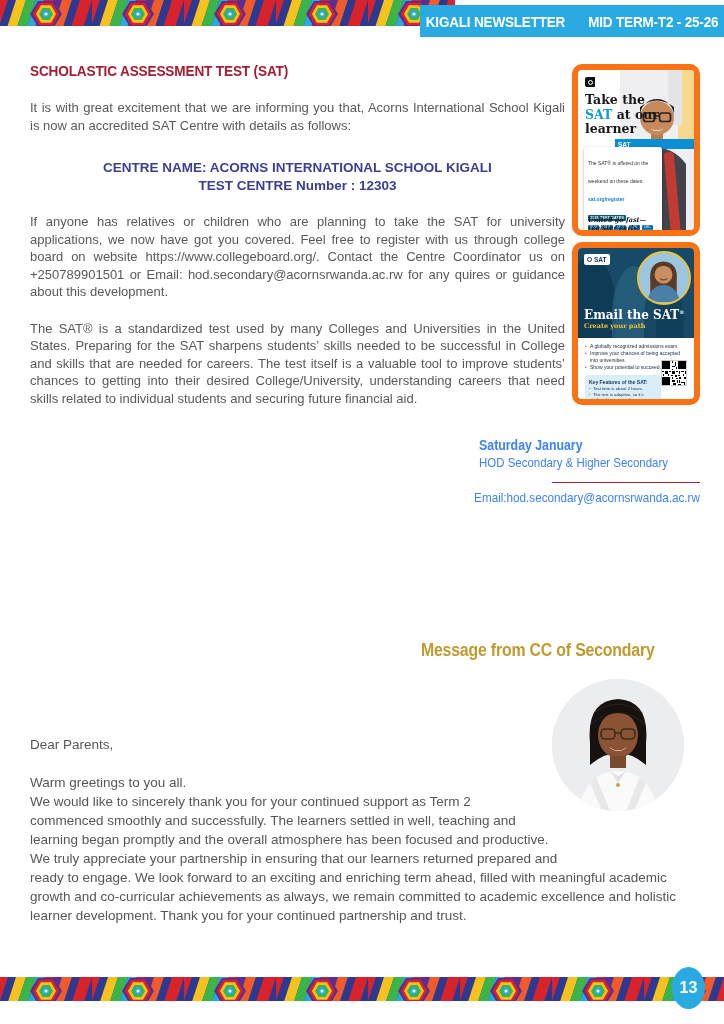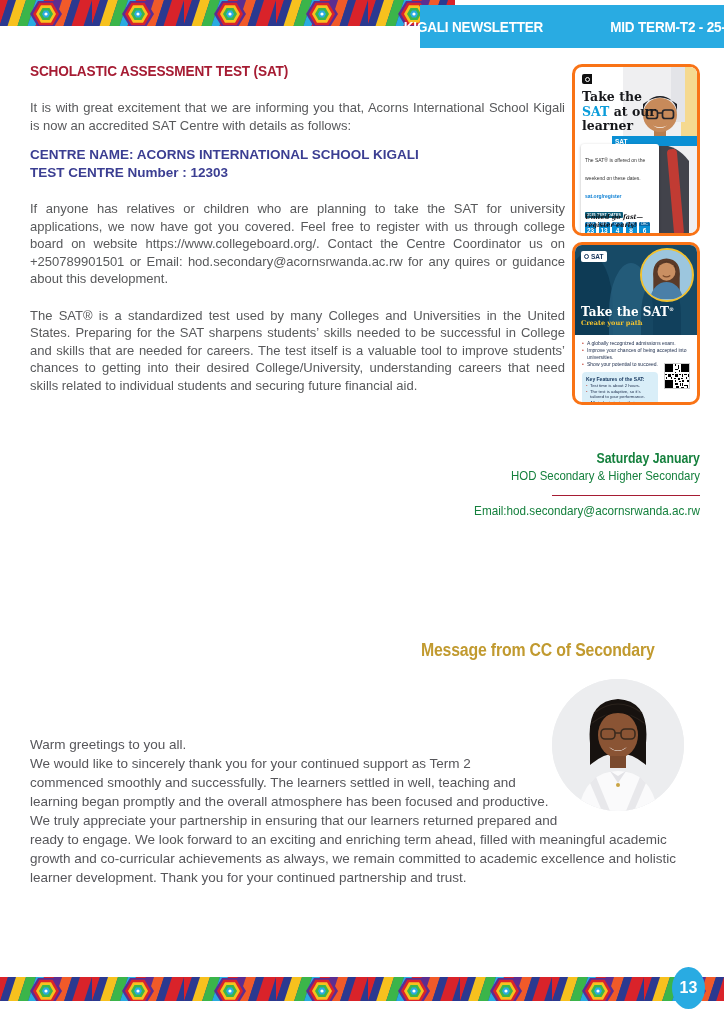--- a/index.html
+++ b/index.html
@@ -6,37 +6,37 @@
   html,body { background:#888; }
   .page {
     position: relative; width: 724px; height: 1024px; margin: 0 auto;
     background: #ffffff; overflow: hidden;
     font-family: "Liberation Sans", sans-serif;
   }
   
   .band-top { position:absolute; left:0; top:9; width:455px; height:26px; }
   .band-bottom { position:absolute; left:0; top:977px; width:724px; height:24px; }
   .hdr-box {
-    position:absolute; left:420px; top:5px; width:304px; height:43px;
-    background:#29ABE2; display:flex; align-items:center; justify-content:center; gap:26px;
+    position:absolute; left:420px; top:5px; width:304px; height:32px;
+    background:#29ABE2; display:flex; align-items:center; justify-content:center; gap:4px;
     color:#fff; font-weight:bold; font-size:15px; white-space:nowrap;
   }
   .hdr-box .cond { display:inline-block; transform:scaleX(0.9); letter-spacing:-0.2px;}
   .hdr-div { width:2px; height:24px; background:#fff; }
   
   .sat { position:absolute; left:30px; top:62px; width:535px; color:#58595B; }
   .sat h1 {
     color:#A61C33; font-size:15.5px; font-weight:bold; letter-spacing:-0.2px;
     transform:scaleX(0.88); transform-origin:left center; white-space:nowrap;
   }
   .sat p { font-size:13px; line-height:17.5px; text-align:justify; margin-top:19px; }
-  .centre { margin-top:12px; color:#3B3E92; font-weight:bold; font-size:13.5px; line-height:17.5px; }
+  .centre { margin-top:25px; color:#3B3E92; font-weight:bold; font-size:13.5px; line-height:17.5px;text-align:center; }
   
   .poster { position:absolute; left:572px; width:128px; background:#fff;
-    border:3px solid #f97316; border-radius:10px; overflow:hidden; }
+    border:6px solid #f97316; border-radius:10px; overflow:hidden; }
   .p1 { top:64px; height:172px; }
   .p2 { top:242px; height:163px; }
   .p1-photo { position:absolute; right:0; top:0; width:74px; height:168px; }
   .p1-logo { position:absolute; left:7px; top:7px; display:flex; z-index:2; }
   .p1-logo .acorn { width:10px; height:10px; background:#101010; border-radius:2px 0 0 2px;
      display:flex; align-items:center; justify-content:center; }
   .p1-logo .acorn i { width:5px; height:5px; border:1px solid #fff; border-radius:50%; display:block;}
   .p1-logo .sat { height:10px; padding:0 3px; background:#0A8FD4; color:#fff; font-size:6.5px;
      font-weight:bold; display:flex; align-items:center; border-radius:0 2px 2px 0;}
   .p1-title { position:absolute; left:7px; top:23px; z-index:2; width:84px;
@@ -79,21 +79,21 @@
   .p2-bullets { padding:5px 7px 2px 7px; }
   .p2-bullets div { font-size:5px; line-height:7px; color:#20304F; position:relative; padding-left:5px;}
   .p2-bullets div::before { content:"•"; position:absolute; left:0; color:#C0392B; }
   .p2-feat { margin:2px 0 0 7px; width:76px; background:#D9EEF8; border-radius:4px; padding:4px; }
   .p2-feat .ft { font-size:5px; font-weight:bold; color:#15355C; margin-bottom:1px;}
   .p2-feat div.fi { font-size:4.3px; line-height:5.6px; color:#20304F; position:relative; padding-left:4px;}
   .p2-feat div.fi::before { content:"•"; position:absolute; left:0; color:#C0392B;}
   .p2-qr { position:absolute; right:7px; bottom:13px; width:26px; height:26px; background:#fff;
      border:1px solid #ccc; }
   
-  .signature { position:absolute; right:24px; top:437px; text-align:right; color:#15803d;margin-top:13px; }
+  .signature { position:absolute; right:24px; top:437px; color:#3b82f6; }
   .signature .s1 { font-weight:bold; font-size:14px; transform:scaleX(0.88); transform-origin:right center;}
   .signature .s2 { font-size:13px; margin-top:2px; transform:scaleX(0.88); transform-origin:right center;}
   .sig-line { width:148px; height:0; border-top:1.5px solid #A61C33; margin:12px 0 7px auto; }
   .signature .s3 { font-size:13px; transform:scaleX(0.9); transform-origin:right center;}
   
   .cc-head { position:absolute; left:0; top:640px; width:670px; text-align:right;
      color:#C19A2F; font-weight:bold; font-size:18px; }
   .cc-head span { display:inline-block; transform:scaleX(0.88); letter-spacing:-0.2px;}
   .portrait { position:absolute; left:552px; top:679px; width:132px; height:132px;
      border-radius:50%; overflow:hidden; background:#ECEDEF; }
@@ -246,21 +246,21 @@
       <div class="p2-girl">
         <svg viewBox="0 0 52 52" width="49" height="49">
           <rect width="52" height="52" fill="#9CC6DE"></rect>
           <path d="M12 30 Q10 10 26 9 Q42 10 40 30 L40 44 L12 44 Z" fill="#5A3A28"></path>
           <circle cx="26" cy="23" r="9.5" fill="#C98F62"></circle>
           <path d="M16 22 A10 10 0 0 1 36 22 L36 17 Q26 8 16 17 Z" fill="#4A2F20"></path>
           <path d="M22 27 Q26 30 30 27" stroke="#7A4A2B" stroke-width="1.2" fill="none"></path>
           <path d="M8 52 Q13 34 26 34 Q39 34 44 52 Z" fill="#4A7FA8"></path>
         </svg>
       </div>
-      <div class="p2-title"><span>Take the SAT</span><sup>®</sup></div>
+      <div class="p2-title"><span>Email the SAT</span><sup>®</sup></div>
       <div class="p2-tag">Create your path</div>
     </div>
     <div class="p2-bullets">
       <div>A globally recognized admissions exam.</div>
       <div>Improve your chances of being accepted into universities.</div>
       <div>Show your potential to succeed.</div>
     </div>
     <div class="p2-feat">
       <div class="ft">Key Features of the SAT:</div>
       <div class="fi">Test time is about 2 hours.</div>
@@ -300,20 +300,21 @@
       <rect x="58" y="77" width="16" height="12" fill="#7A4A2E"></rect>
       <path d="M26 132 Q34 92 66 92 Q98 92 106 132 Z" fill="#FAFAFB"></path>
       <path d="M58 92 L66 104 L74 92 L66 97 Z" fill="#E2E2E6"></path>
       <path d="M44 98 L58 132 L50 132 L38 104 Z" fill="#E8E8EB"></path>
       <path d="M88 98 L74 132 L82 132 L94 104 Z" fill="#E8E8EB"></path>
       <circle cx="66" cy="106" r="2" fill="#C9A445"></circle>
     </svg>
   </div>
 
   <div class="letter">
+    <div class="salute">Dear Parents,</div>
     <div class="body">Warm greetings to you all.
 We would like to sincerely thank you for your continued support as Term 2
 commenced smoothly and successfully. The learners settled in well, teaching and
 learning began promptly and the overall atmosphere has been focused and productive.
 We truly appreciate your partnership in ensuring that our learners returned prepared and
 ready to engage. We look forward to an exciting and enriching term ahead, filled with meaningful academic
 growth and co-curricular achievements as always, we remain committed to academic excellence and holistic
 learner development. Thank you for your continued partnership and trust.</div>
   </div>
 

